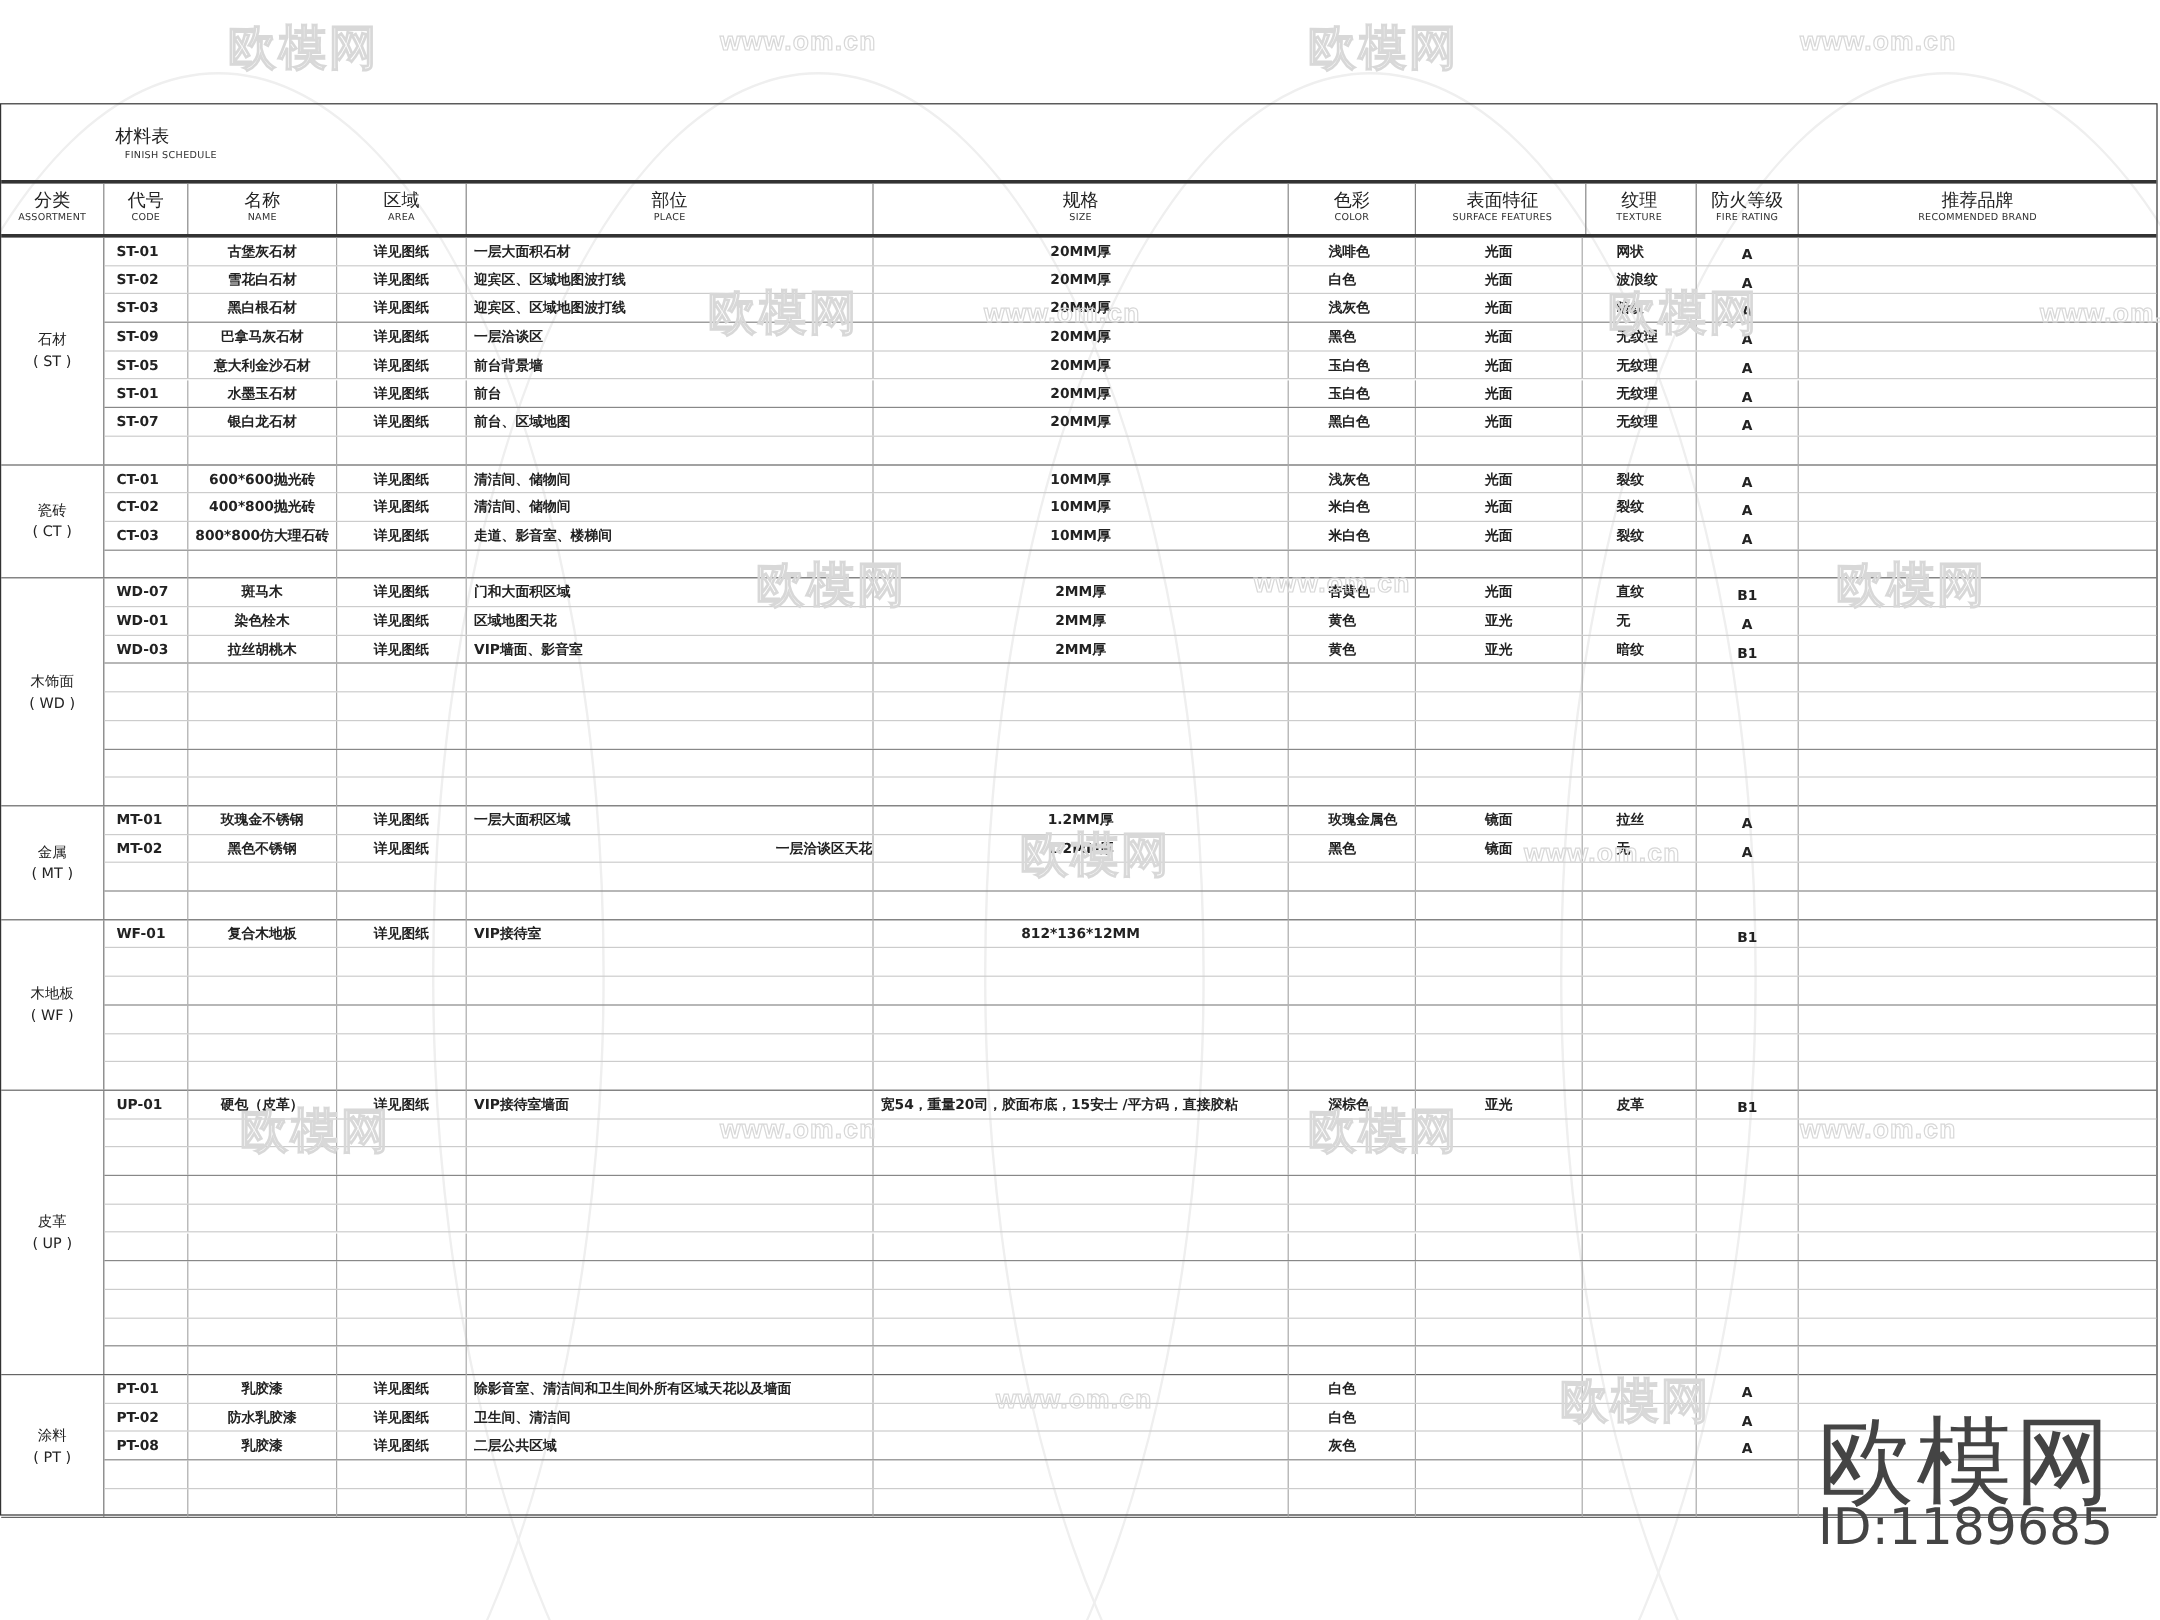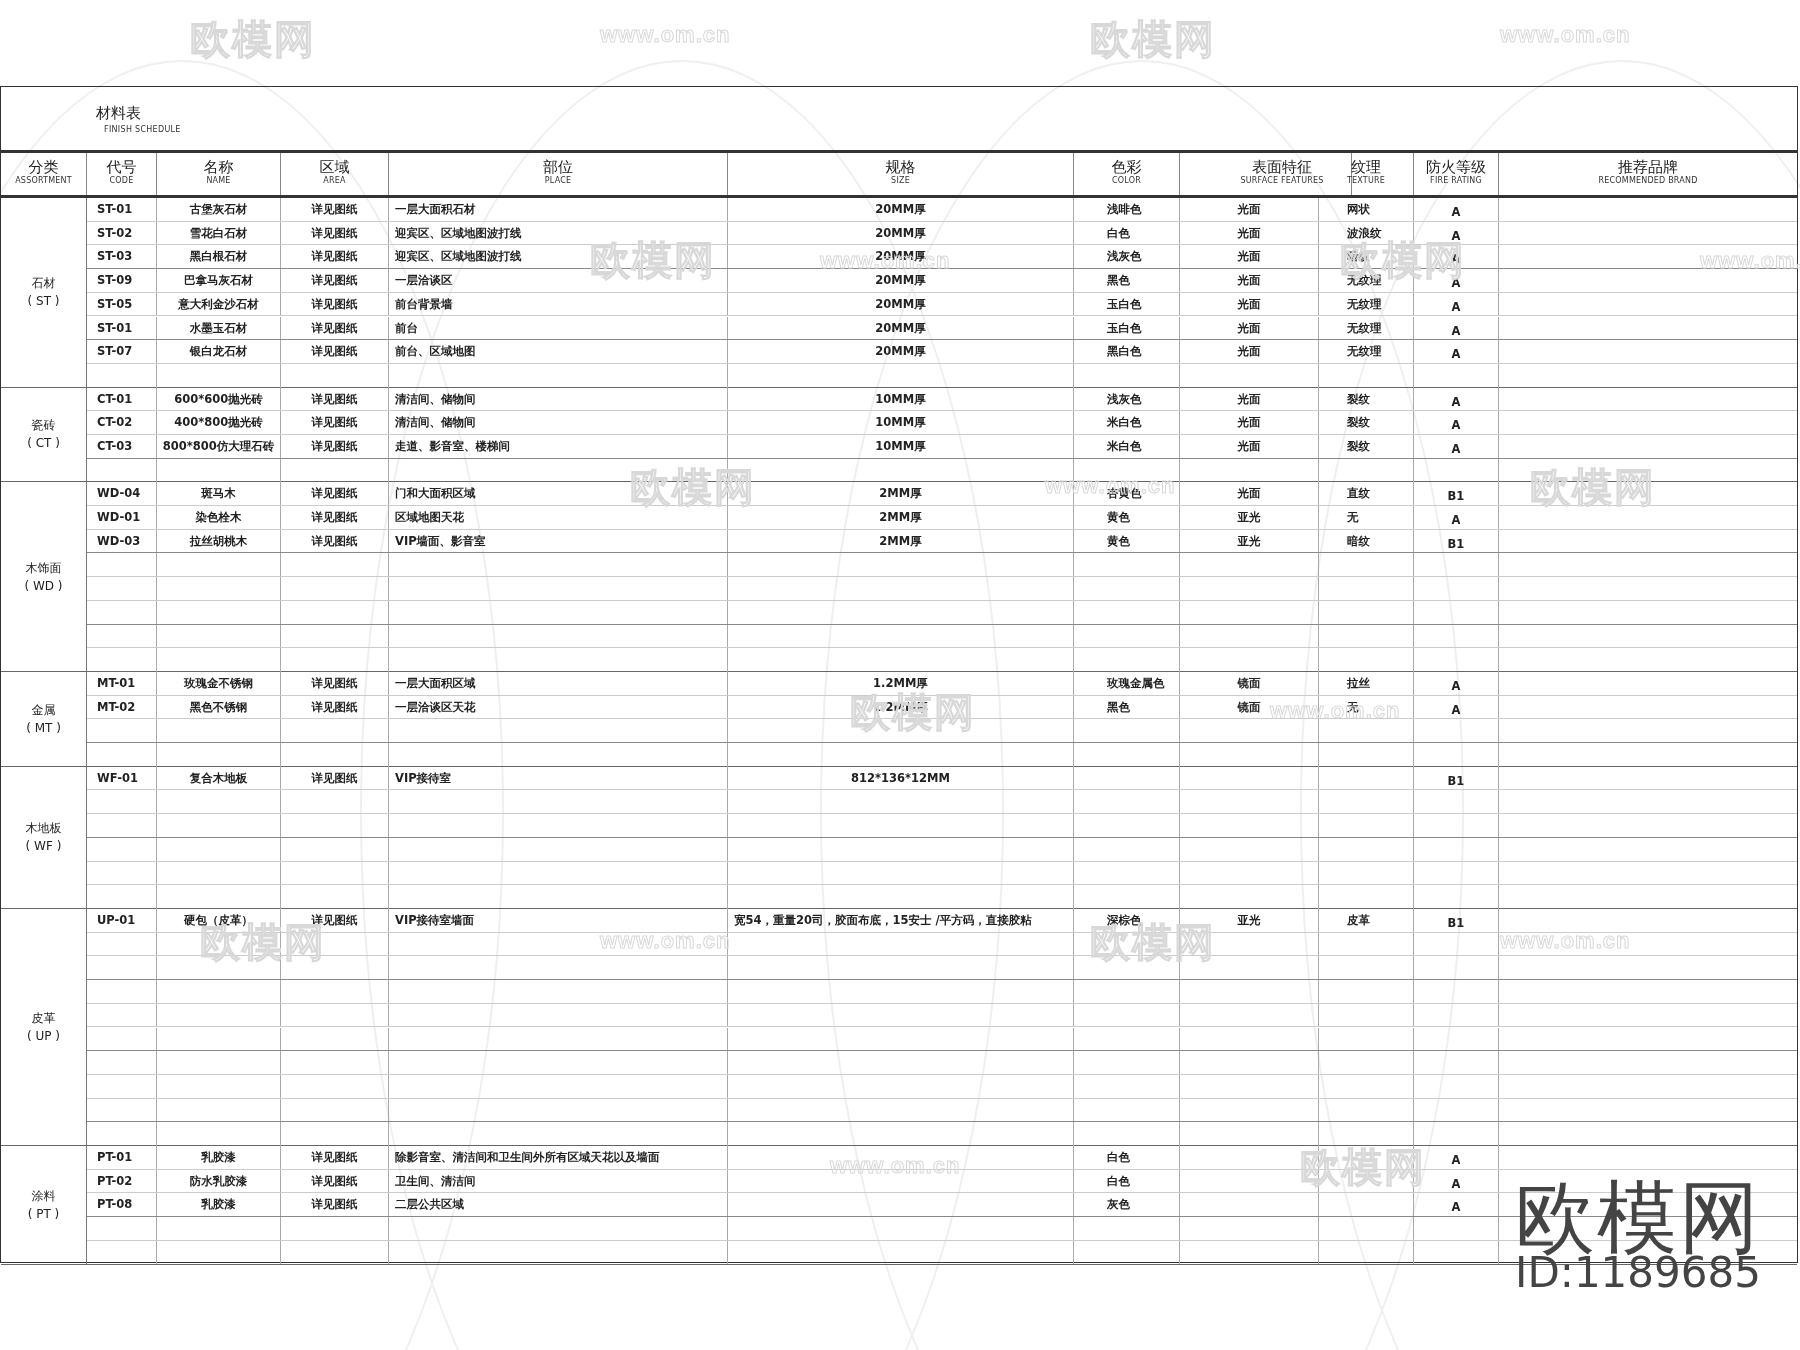--- a/index.html
+++ b/index.html
@@ -72,21 +72,21 @@
         <span class="en">PLACE</span>
       </div>
       <div class="hc" style="left: 727px; width: 346px;">
         <span class="cn">规格</span>
         <span class="en">SIZE</span>
       </div>
       <div class="hc" style="left: 1073px; width: 106px;">
         <span class="cn">色彩</span>
         <span class="en">COLOR</span>
       </div>
-      <div class="hc" style="left: 1212px; width: 139px;">
+      <div class="hc" style="left: 1182px; width: 139px;">
         <span class="cn">表面特征</span>
         <span class="en">SURFACE FEATURES</span>
       </div>
       <div class="hc" style="left: 1318px; width: 95px;">
         <span class="cn">纹理</span>
         <span class="en">TEXTURE</span>
       </div>
       <div class="hc" style="left: 1413px; width: 85px;">
         <span class="cn">防火等级</span>
         <span class="en">FIRE RATING</span>
@@ -252,21 +252,21 @@
           <div class="c fire" style="left: 1327px; width: 85px;"></div>
           <div class="c ctr" style="left: 1412px; width: 298px; border-right: none;"></div>
         </div>
       </div>
       <div class="grp" style="top: 284.4px; height: 189.6px;">
         <div class="glabel">
           <span>木饰面</span>
           <span>( WD )</span>
         </div>
         <div class="row" style="top: 0px;">
-          <div class="c lft" style="padding-left: 10px; left: 0px; width: 70px;">WD-04</div>
+          <div class="c lft" style="padding-left: 10px; left: 0px; width: 70px;">WD-07</div>
           <div class="c ctr" style="left: 70px; width: 124px;">斑马木</div>
           <div class="c ctr" style="left: 194px; width: 108px;">详见图纸</div>
           <div class="c lft" style="left: 302px; width: 339px;">门和大面积区域</div>
           <div class="c ctr" style="left: 641px; width: 346px;">2MM厚</div>
           <div class="c lft" style="padding-left: 33px; left: 987px; width: 106px;">杏黄色</div>
           <div class="c ctr" style="left: 1093px; width: 139px;">光面</div>
           <div class="c lft" style="padding-left: 28px; left: 1232px; width: 95px;">直纹</div>
           <div class="c fire" style="left: 1327px; width: 85px;">B1</div>
           <div class="c ctr" style="left: 1412px; width: 298px; border-right: none;"></div>
         </div>
@@ -369,21 +369,21 @@
           <div class="c lft" style="padding-left: 33px; left: 987px; width: 106px;">玫瑰金属色</div>
           <div class="c ctr" style="left: 1093px; width: 139px;">镜面</div>
           <div class="c lft" style="padding-left: 28px; left: 1232px; width: 95px;">拉丝</div>
           <div class="c fire" style="left: 1327px; width: 85px;">A</div>
           <div class="c ctr" style="left: 1412px; width: 298px; border-right: none;"></div>
         </div>
         <div class="row" style="top: 23.7px;">
           <div class="c lft" style="padding-left: 10px; left: 0px; width: 70px;">MT-02</div>
           <div class="c ctr" style="left: 70px; width: 124px;">黑色不锈钢</div>
           <div class="c ctr" style="left: 194px; width: 108px;">详见图纸</div>
-          <div class="c lft" style="left: 302px; width: 339px;">一层洽谈区天花</div>
+          <div class="c lft" style="left: 302px; width: 339px; text-align: right;">一层洽谈区天花</div>
           <div class="c ctr" style="left: 641px; width: 346px;">1.2MM厚</div>
           <div class="c lft" style="padding-left: 33px; left: 987px; width: 106px;">黑色</div>
           <div class="c ctr" style="left: 1093px; width: 139px;">镜面</div>
           <div class="c lft" style="padding-left: 28px; left: 1232px; width: 95px;">无</div>
           <div class="c fire" style="left: 1327px; width: 85px;">A</div>
           <div class="c ctr" style="left: 1412px; width: 298px; border-right: none;"></div>
         </div>
         <div class="row sep" style="top: 47.4px;">
           <div class="c lft" style="padding-left: 10px; left: 0px; width: 70px;"></div>
           <div class="c ctr" style="left: 70px; width: 124px;"></div>

